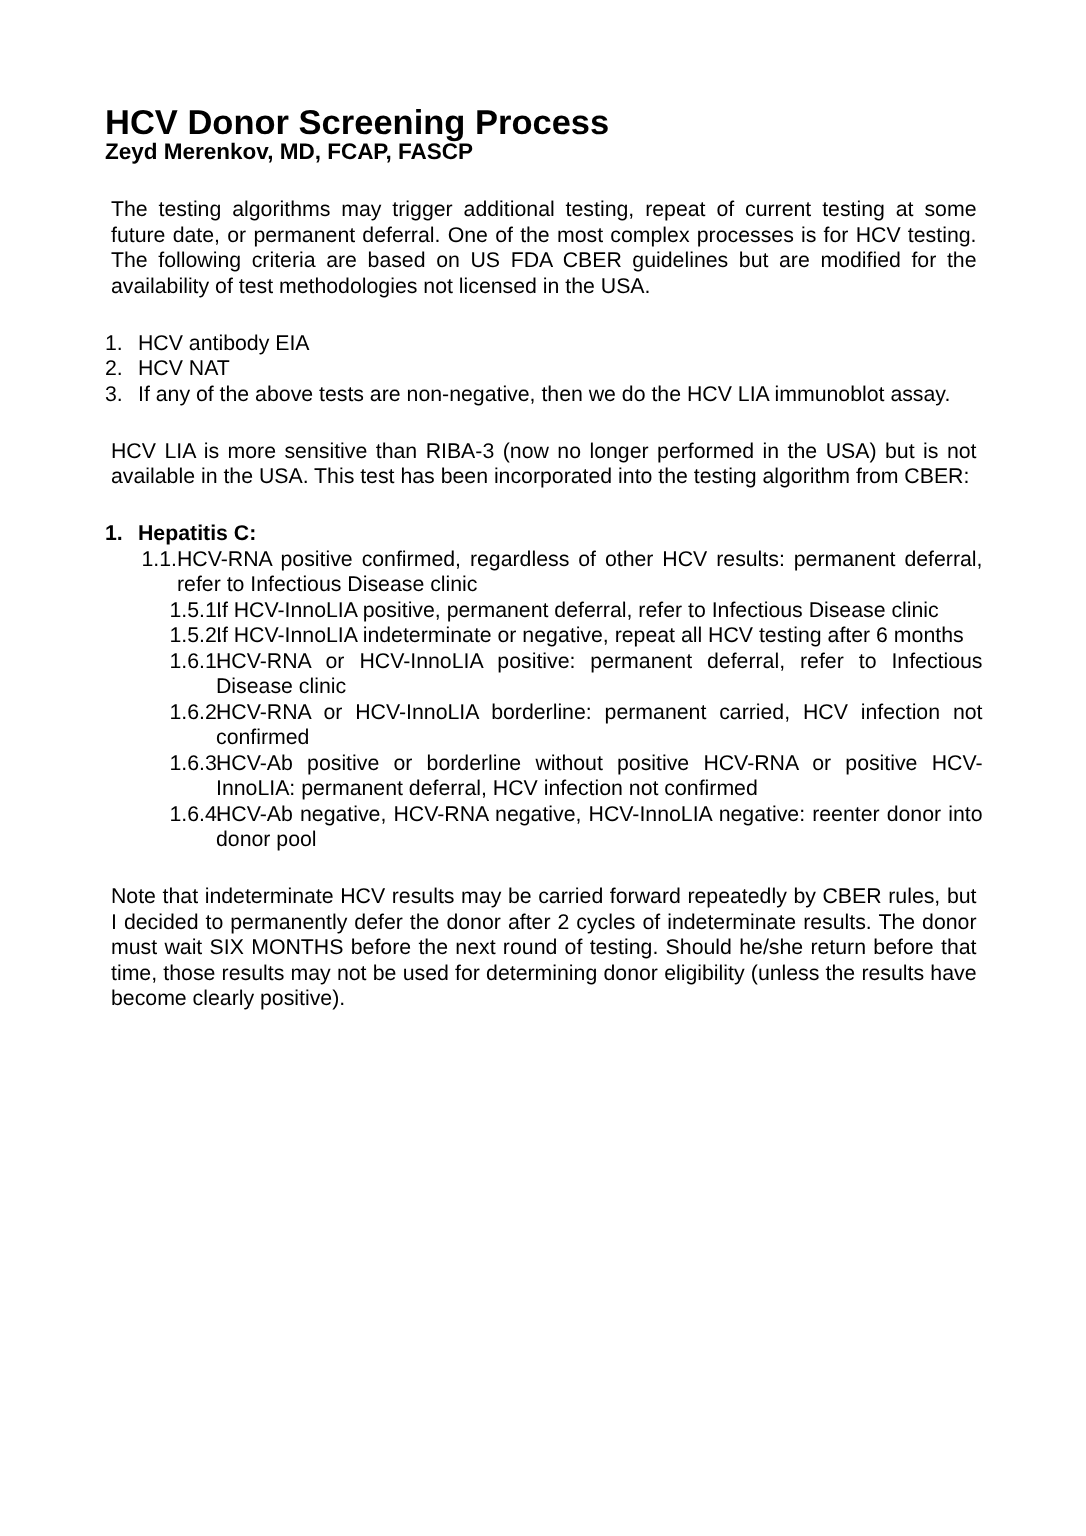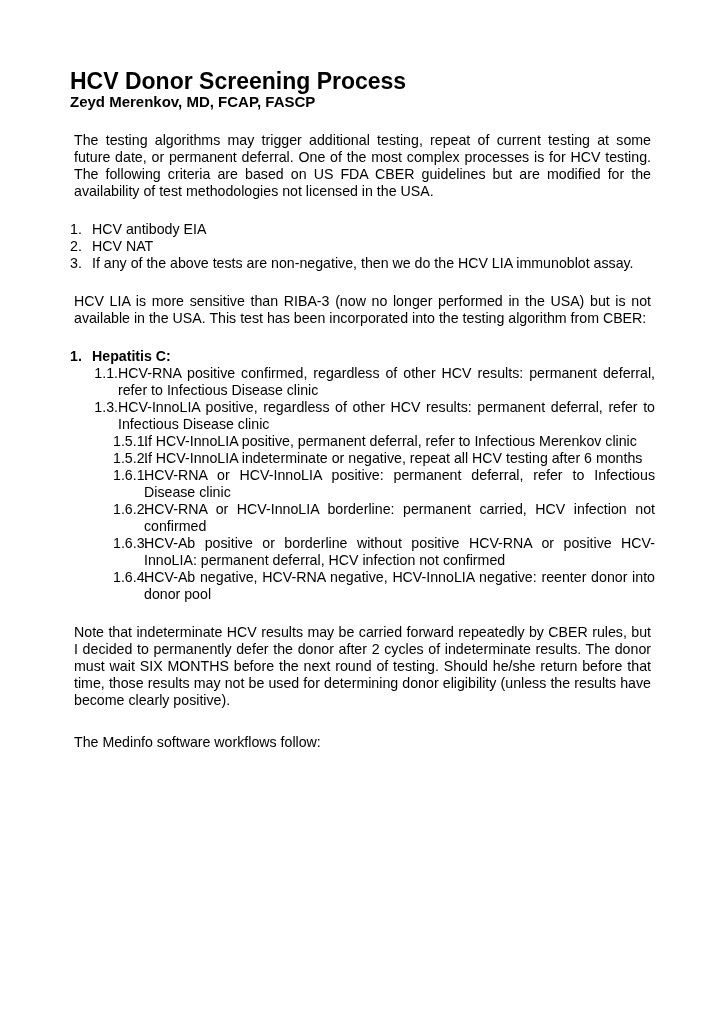--- a/index.html
+++ b/index.html
@@ -55,27 +55,23 @@
   <div class="ol1">
     <div class="row l0 bold">
       <span class="num">1.</span>
       <span class="txt">Hepatitis C:</span>
     </div>
 
     <div class="row l2">
       <span class="num">1.1.</span>
       <span class="txt">HCV-RNA positive confirmed, regardless of other HCV results:  permanent deferral, refer to Infectious Disease clinic</span>
     </div>
-    <div class="row l2">
-      <span class="num">1.3.</span>
-      <span class="txt">HCV-InnoLIA positive, regardless of other HCV results:  permanent deferral, refer to Infectious Disease clinic</span>
-    </div>
     <div class="row l3">
       <span class="num">1.5.1.</span>
-      <span class="txt">If HCV-InnoLIA positive, permanent deferral, refer to Infectious Merenkov clinic</span>
+      <span class="txt">If HCV-InnoLIA positive, permanent deferral, refer to Infectious Disease clinic</span>
     </div>
     <div class="row l3">
       <span class="num">1.5.2.</span>
       <span class="txt">If HCV-InnoLIA indeterminate or negative, repeat all HCV testing after 6 months</span>
     </div>
     <div class="row l3">
       <span class="num">1.6.1.</span>
       <span class="txt">HCV-RNA or HCV-InnoLIA positive:  permanent deferral, refer to Infectious Disease clinic</span>
     </div>
     <div class="row l3">
@@ -89,14 +85,13 @@
     <div class="row l3">
       <span class="num">1.6.4.</span>
       <span class="txt">HCV-Ab negative, HCV-RNA negative, HCV-InnoLIA negative:  reenter donor into donor pool</span>
     </div>
   </div>
   <div class="gap"></div>
 
   <p>Note that indeterminate HCV results may be carried forward repeatedly by CBER rules, but I decided to permanently defer the donor after 2 cycles of indeterminate results.  The donor must wait SIX MONTHS before the next round of testing.  Should he/she return before that time, those results may not be used for determining donor eligibility (unless the results have become clearly positive).</p>
   <div class="gap"></div>
 
-  <p>The Medinfo software workflows follow:</p>
 </div>
 
 </body></html>

